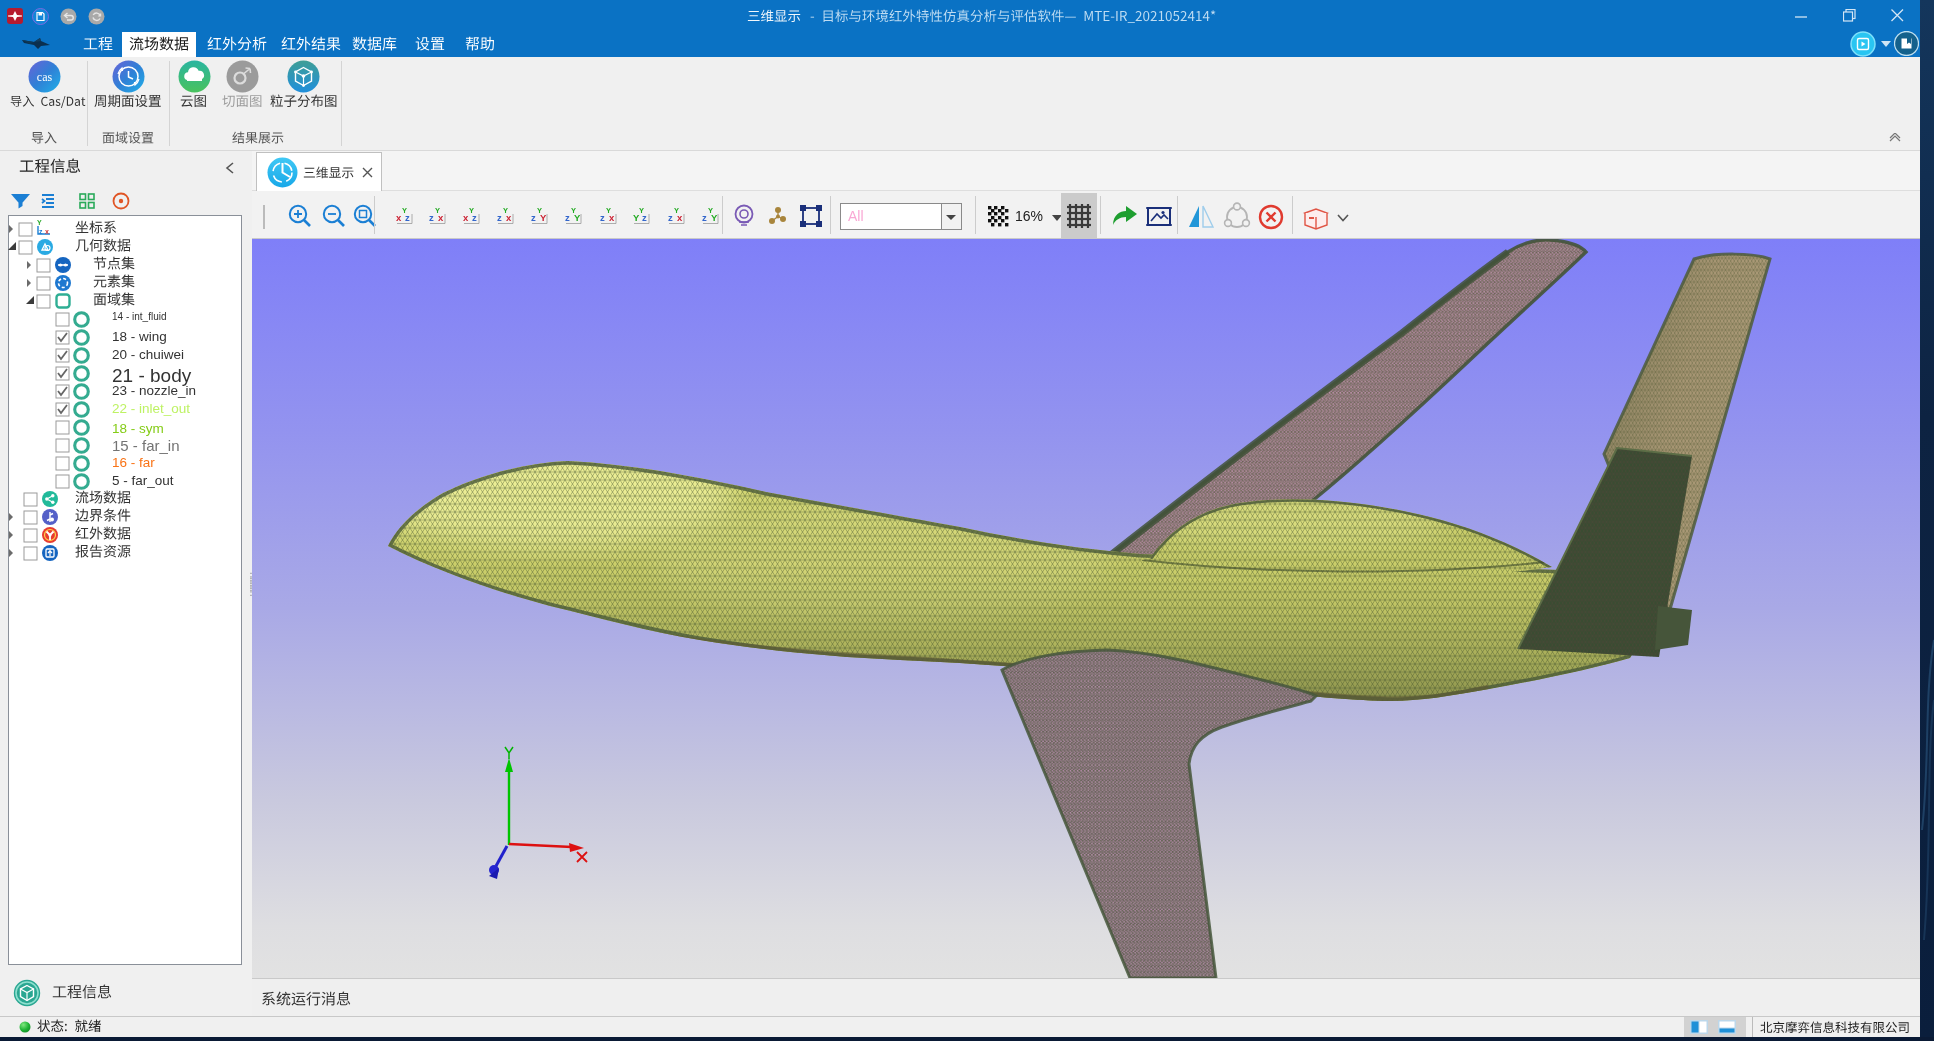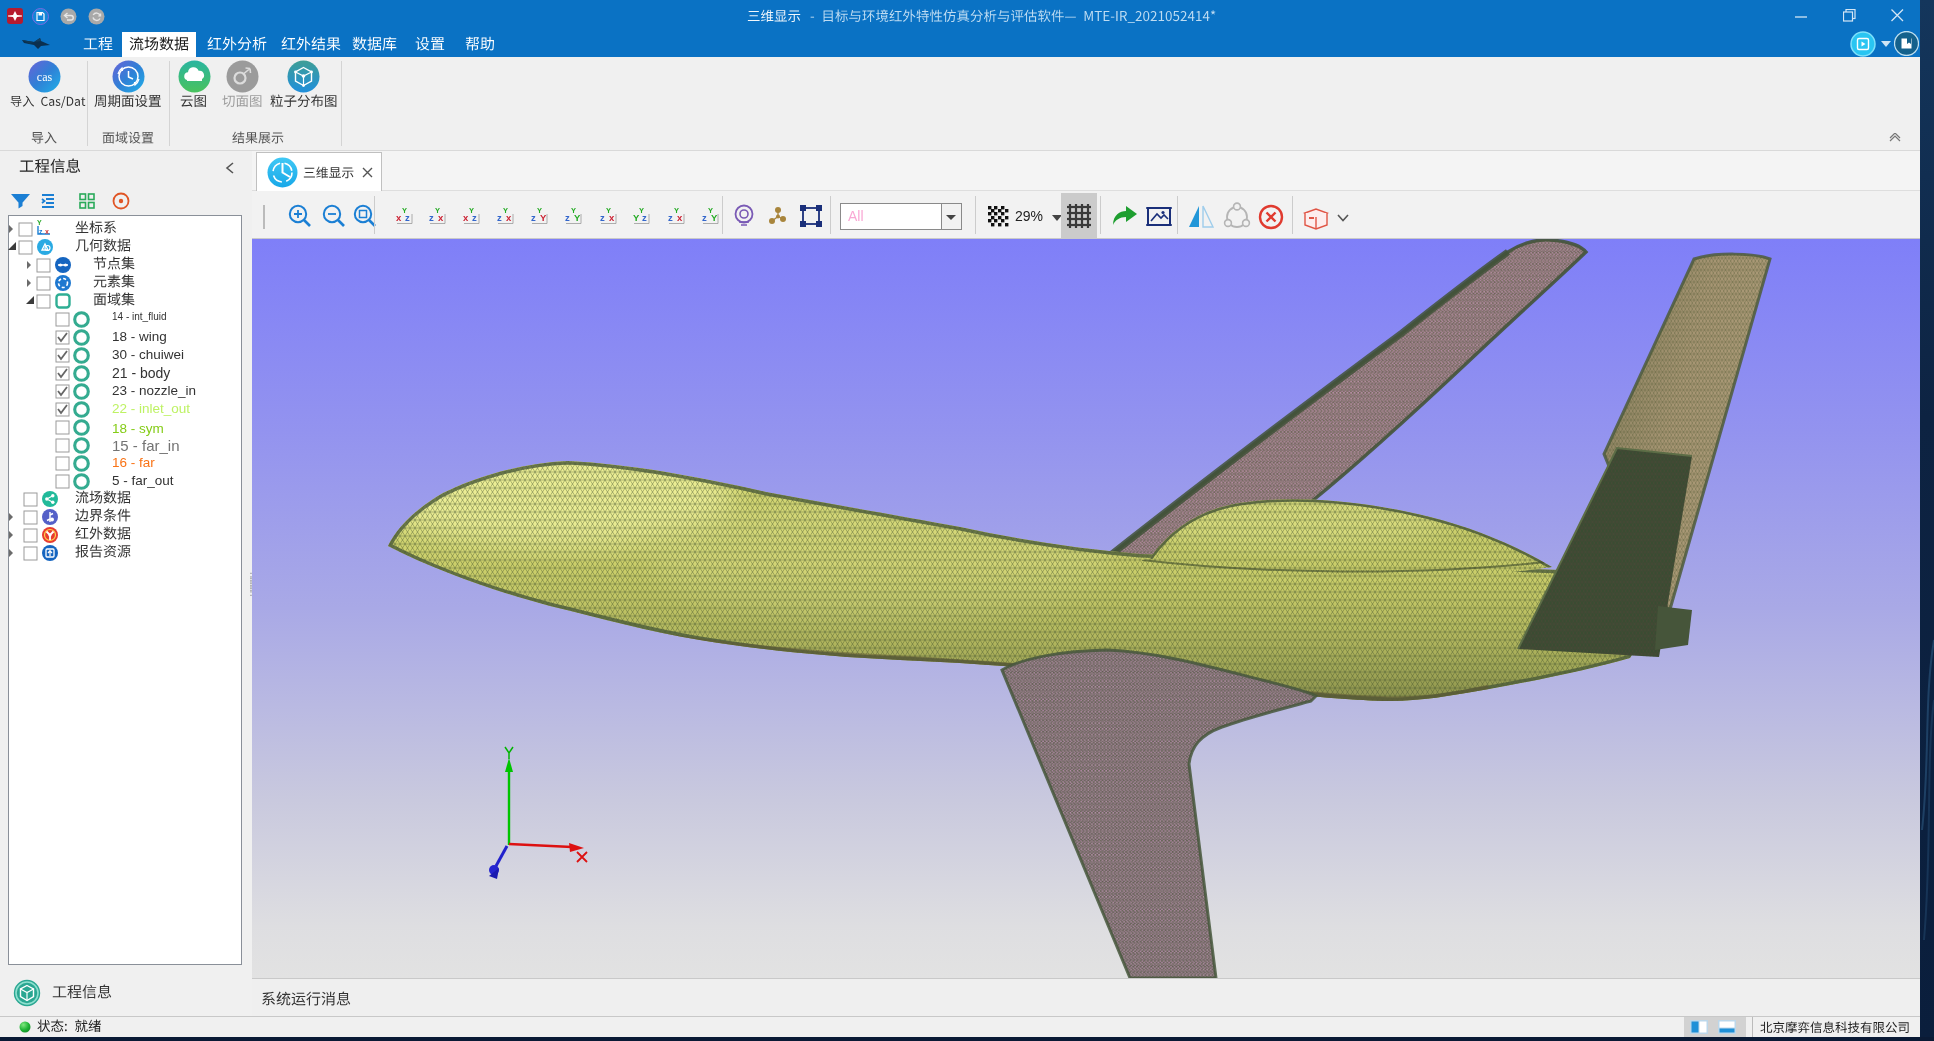--- a/index.html
+++ b/index.html
@@ -452,22 +452,22 @@
   </svg>
 <svg class="tx " style="left:93.0px;top:292.0px" width="42" height="18">
     <g transform="translate(0,12.39) scale(0.014000,-0.014000)" fill="#333">
       <use href="#g9762" x="0"></use>
       <use href="#g57df" x="1000"></use>
       <use href="#g96c6" x="2000"></use>
     </g>
   </svg>
 <div class="abs" style="left:112px;top:311px;font-size:10px;color:#333">14 - int_fluid</div>
 <div class="abs" style="left:112px;top:329px;font-size:13.5px;color:#333">18 - wing</div>
-<div class="abs" style="left:112px;top:347px;font-size:13.5px;color:#333">30 - chuiwei</div>
-<div class="abs" style="left:112px;top:365px;font-size:14px;color:#333">21 - body</div>
+<div class="abs" style="left:112px;top:347px;font-size:13.5px;color:#333">20 - chuiwei</div>
+<div class="abs" style="left:112px;top:365px;font-size:19px;color:#333">21 - body</div>
 <div class="abs" style="left:112px;top:383px;font-size:13.5px;color:#333">23 - nozzle_in</div>
 <div class="abs" style="left:112px;top:401px;font-size:13.5px;color:#bef264">22 - inlet_out</div>
 <div class="abs" style="left:112px;top:421px;font-size:13.5px;color:#84cc16">18 - sym</div>
 <div class="abs" style="left:112px;top:437px;font-size:15px;color:#737373">15 - far_in</div>
 <div class="abs" style="left:112px;top:455px;font-size:13.5px;color:#f97316">16 - far</div>
 <div class="abs" style="left:112px;top:473px;font-size:13.5px;color:#333">5 - far_out</div>
 <svg class="tx " style="left:75.0px;top:490.0px" width="56" height="18">
     <g transform="translate(0,12.39) scale(0.014000,-0.014000)" fill="#333">
       <use href="#g6d41" x="0"></use>
       <use href="#g573a" x="1000"></use>
@@ -657,21 +657,21 @@
     <rect x="3" y="10" width="3.4" height="3.4" fill="#111"></rect>
     <rect x="10" y="10" width="3.4" height="3.4" fill="#111"></rect>
     <rect x="17" y="10" width="3.4" height="3.4" fill="#111"></rect>
     <rect x="0" y="13" width="3.4" height="3.4" fill="#111"></rect>
     <rect x="6" y="13" width="3.4" height="3.4" fill="#111"></rect>
     <rect x="13" y="13" width="3.4" height="3.4" fill="#111"></rect>
     <rect x="3" y="17" width="3.4" height="3.4" fill="#111"></rect>
     <rect x="10" y="17" width="3.4" height="3.4" fill="#111"></rect>
     <rect x="17" y="17" width="3.4" height="3.4" fill="#111"></rect>
   </svg>
-<div class="abs" style="left:1015px;top:208px;font-size:14px;color:#222">29%</div>
+<div class="abs" style="left:1015px;top:208px;font-size:14px;color:#222">16%</div>
 <svg class="abs" style="left:1052px;top:215px" width="10" height="6">
     <path d="M0 0 L5 6 L10 0 Z" fill="#444"></path>
   </svg>
 <div class="abs" style="left:1061px;top:193px;width:36px;height:45px;background:#cbcbcb"></div>
 <svg class="abs" style="left:1065px;top:202px" width="28" height="28">
     <path d="M5 2 V26" stroke="#3a3a3a" stroke-width="2.2"></path>
     <path d="M11 2 V26" stroke="#3a3a3a" stroke-width="2.2"></path>
     <path d="M17 2 V26" stroke="#3a3a3a" stroke-width="2.2"></path>
     <path d="M23 2 V26" stroke="#3a3a3a" stroke-width="2.2"></path>
     <path d="M2 5 H26" stroke="#3a3a3a" stroke-width="2.2"></path>

